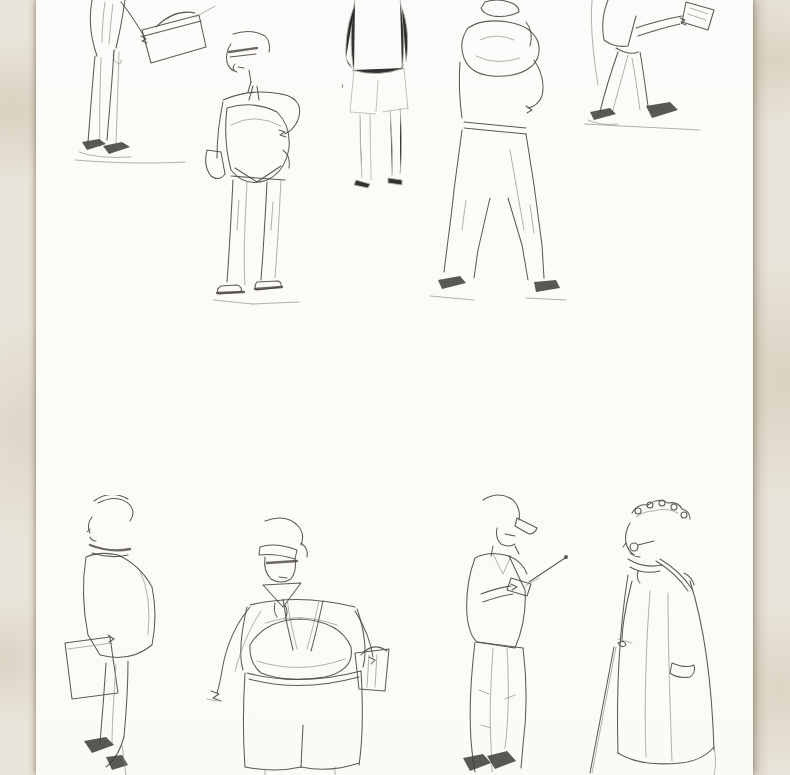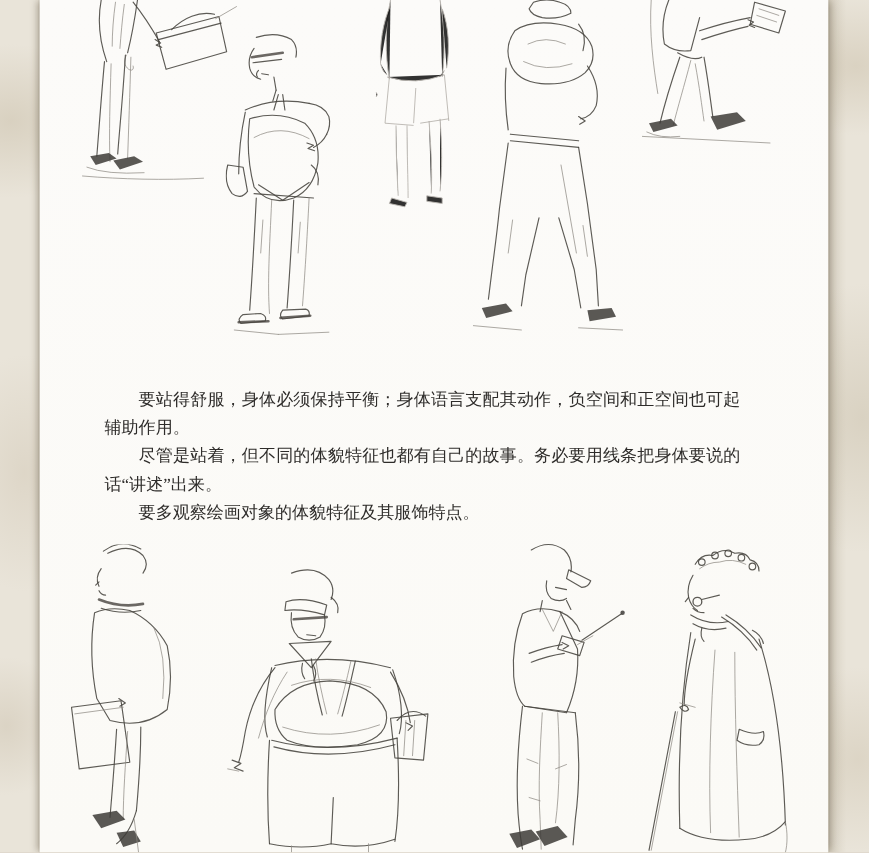--- a/index.html
+++ b/index.html
@@ -187,25 +187,20 @@
       <path d="M38,52 C30,75 24,95 20,112"></path>
       <path class="soft" d="M48,55 C42,78 36,98 32,114"></path>
       <path d="M60,52 C64,75 66,92 68,106"></path>
       <path class="soft" d="M52,58 C56,80 58,96 60,110"></path>
       <path class="dk" d="M10,112 l20,-4 l6,6 l-22,6 z"></path>
       <path class="dk" d="M66,106 l24,-4 l8,8 l-26,8 z"></path>
       <path class="soft" d="M4,124 L120,130"></path>
       <path class="soft" d="M8,120 q12,6 30,4"></path>
     </svg>
 
-    <div class="text-block">
-      <p>要站得舒服，身体必须保持平衡；身体语言支配其动作，负空间和正空间也可起辅助作用。</p>
-      <p>尽管是站着，但不同的体貌特征也都有自己的故事。务必要用线条把身体要说的话“讲述”出来。</p>
-      <p>要多观察绘画对象的体貌特征及其服饰特点。</p>
-    </div>
 
     <svg class="fig sk" style="left:24px;top:495px" width="110" height="280" viewBox="0 0 110 280" role="img" aria-label="ink sketch: profile figure in hatched jacket holding a folder under the arm">
       <path class="fillh" fill="url(#hS)" d="M38,8 q20,-10 32,2 q6,8 0,16 q-16,8 -30,2 q-8,-8 -2,-20 z"></path>
       <path d="M38,8 q20,-10 32,2 q6,8 0,16"></path>
       <path d="M34,6 q16,-12 34,-2"></path>
       <path d="M32,22 q-6,8 -2,16"></path>
       <path d="M30,34 l-3,3 M30,42 q2,4 6,4"></path>
       <path class="bold" d="M30,50 q20,8 40,4"></path>
       <path d="M32,58 q18,6 36,2"></path>
       <path class="fillh" fill="url(#hB)" opacity=".85" d="M26,62 Q20,100 28,140 L40,160 Q70,168 92,150 Q98,120 92,92 Q80,70 58,60 Q40,56 26,62 z"></path>

